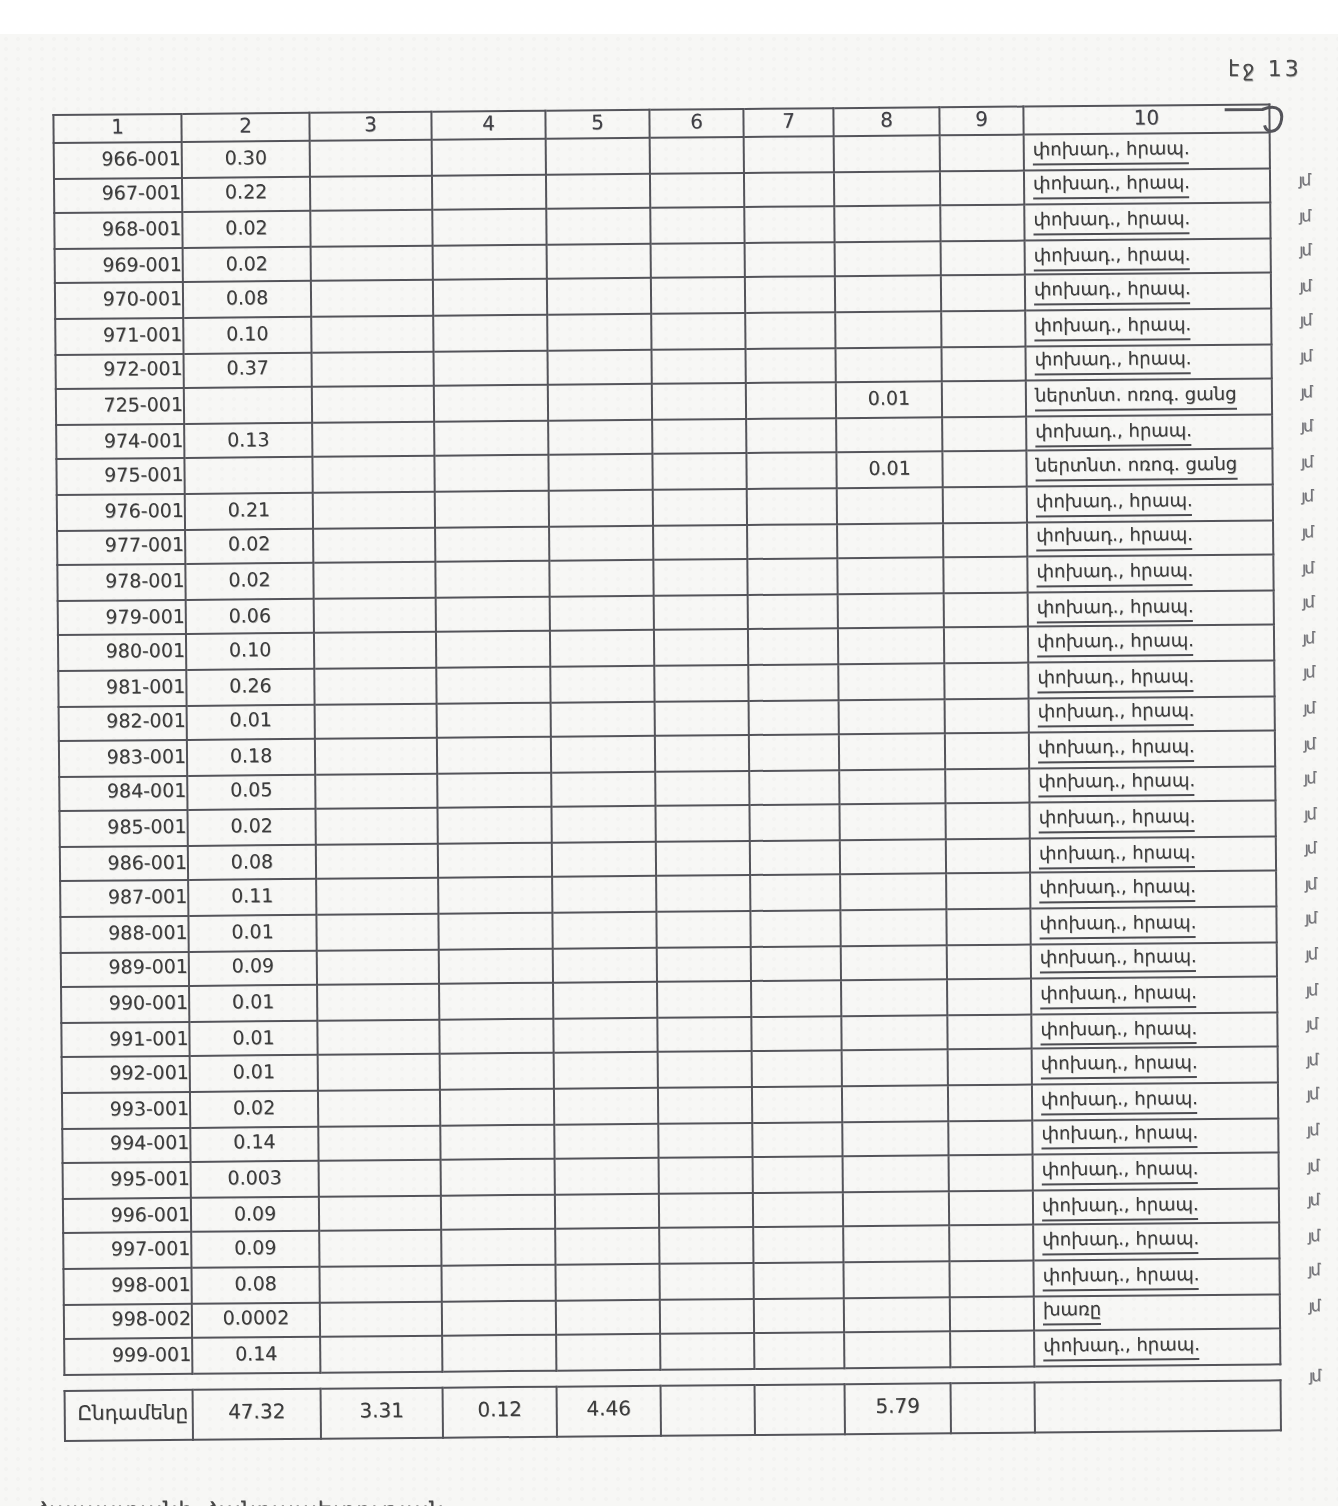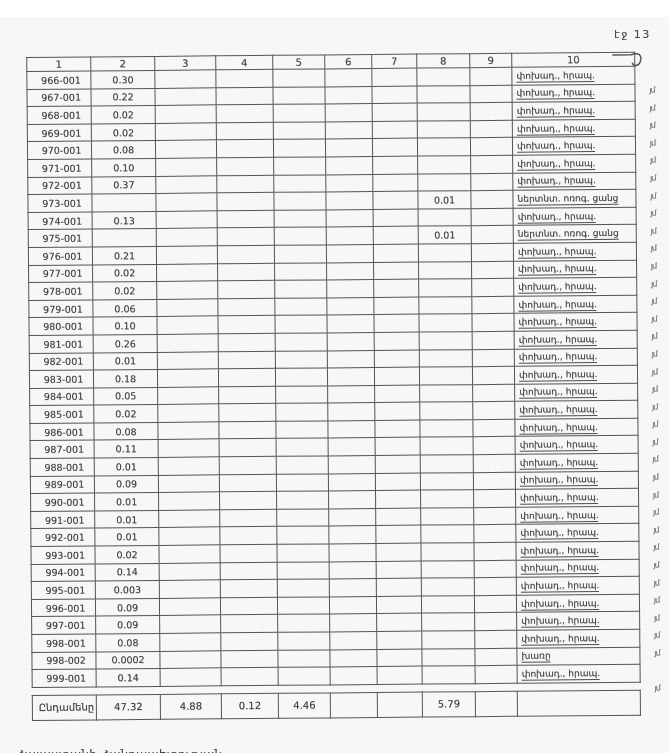--- a/index.html
+++ b/index.html
@@ -13,21 +13,21 @@
   .scan-text{text-shadow:0.3px 0.3px 0 rgba(60,60,60,0.38);}
   .page-num{position:absolute;top:11px;left:614px;font-size:11px;letter-spacing:1.5px;color:#4a4a4a;}
   .table-wrap{position:absolute;left:32px;top:40px;width:608px;transform:rotate(-0.5deg);transform-origin:0 100%;}
   .curl{position:absolute;top:-10px;right:-10px;}
   table{border-collapse:collapse;width:608px;table-layout:fixed;}
   col.c1{width:64px}col.c2{width:64px}col.c3{width:61px}col.c4{width:57px}col.c5{width:52px}
   col.c6{width:47px}col.c7{width:45px}col.c8{width:53px}col.c9{width:42px}col.c10{width:123px}
   th,td{border:1px solid #54545a;padding:0;white-space:nowrap;font-weight:normal;}
   thead th{height:13px;font-size:10px;text-align:center;color:#404046;}
   tbody td{height:16.6px;font-size:9.5px;}
-  td.c1{padding-left:4px;text-align:center;}
+  td.c1{padding-left:4px;text-align:right;}
   td.c2,td.c8{text-align:center;}
   td.c10{padding-left:4px;position:relative;overflow:visible;}
   .note{display:inline-block;border-bottom:1px solid #4d4d52;line-height:11px;font-size:9px;}
   .mark{position:absolute;right:-20px;top:19px;font-size:8px;color:#74747a;letter-spacing:-1px;}
   tfoot tr.spacer td{border:none;height:7px;}
   tfoot tr.total td{height:24px;font-size:10px;text-align:center;}
   .footer{position:absolute;left:16px;top:731px;font-size:11.5px;line-height:15.5px;color:#474747;letter-spacing:0.3px;}
   .signature{position:absolute;left:553px;top:770px;font-size:12px;letter-spacing:1px;color:#444;}
 </style>
 </head>
@@ -147,21 +147,21 @@
             <td class="c3"></td>
             <td class="c4"></td>
             <td class="c5"></td>
             <td class="c6"></td>
             <td class="c7"></td>
             <td class="c8"></td>
             <td class="c9"></td>
             <td class="c10"><span class="note">փոխադ., հրապ.</span><span class="mark">յմ</span></td>
           </tr>
           <tr>
-            <td class="c1">973-001</td>
+            <td class="c1">725-001</td>
             <td class="c2"></td>
             <td class="c3"></td>
             <td class="c4"></td>
             <td class="c5"></td>
             <td class="c6"></td>
             <td class="c7"></td>
             <td class="c8">0.01</td>
             <td class="c9"></td>
             <td class="c10"><span class="note">ներտնտ. ոռոգ. ցանց</span><span class="mark">յմ</span></td>
           </tr>
@@ -490,21 +490,21 @@
             <td class="c10"><span class="note">փոխադ., հրապ.</span><span class="mark">յմ</span></td>
           </tr>
         </tbody>
       <tfoot id="table-foot">
           <tr class="spacer">
             <td colspan="10"></td>
           </tr>
           <tr class="total">
             <td class="c1">Ընդամենը</td>
             <td class="c2">47.32</td>
-            <td class="c3">4.88</td>
+            <td class="c3">3.31</td>
             <td class="c4">0.12</td>
             <td class="c5">4.46</td>
             <td class="c6"></td>
             <td class="c7"></td>
             <td class="c8">5.79</td>
             <td class="c9"></td>
             <td class="c10"></td>
           </tr>
         </tfoot>
     </table>

